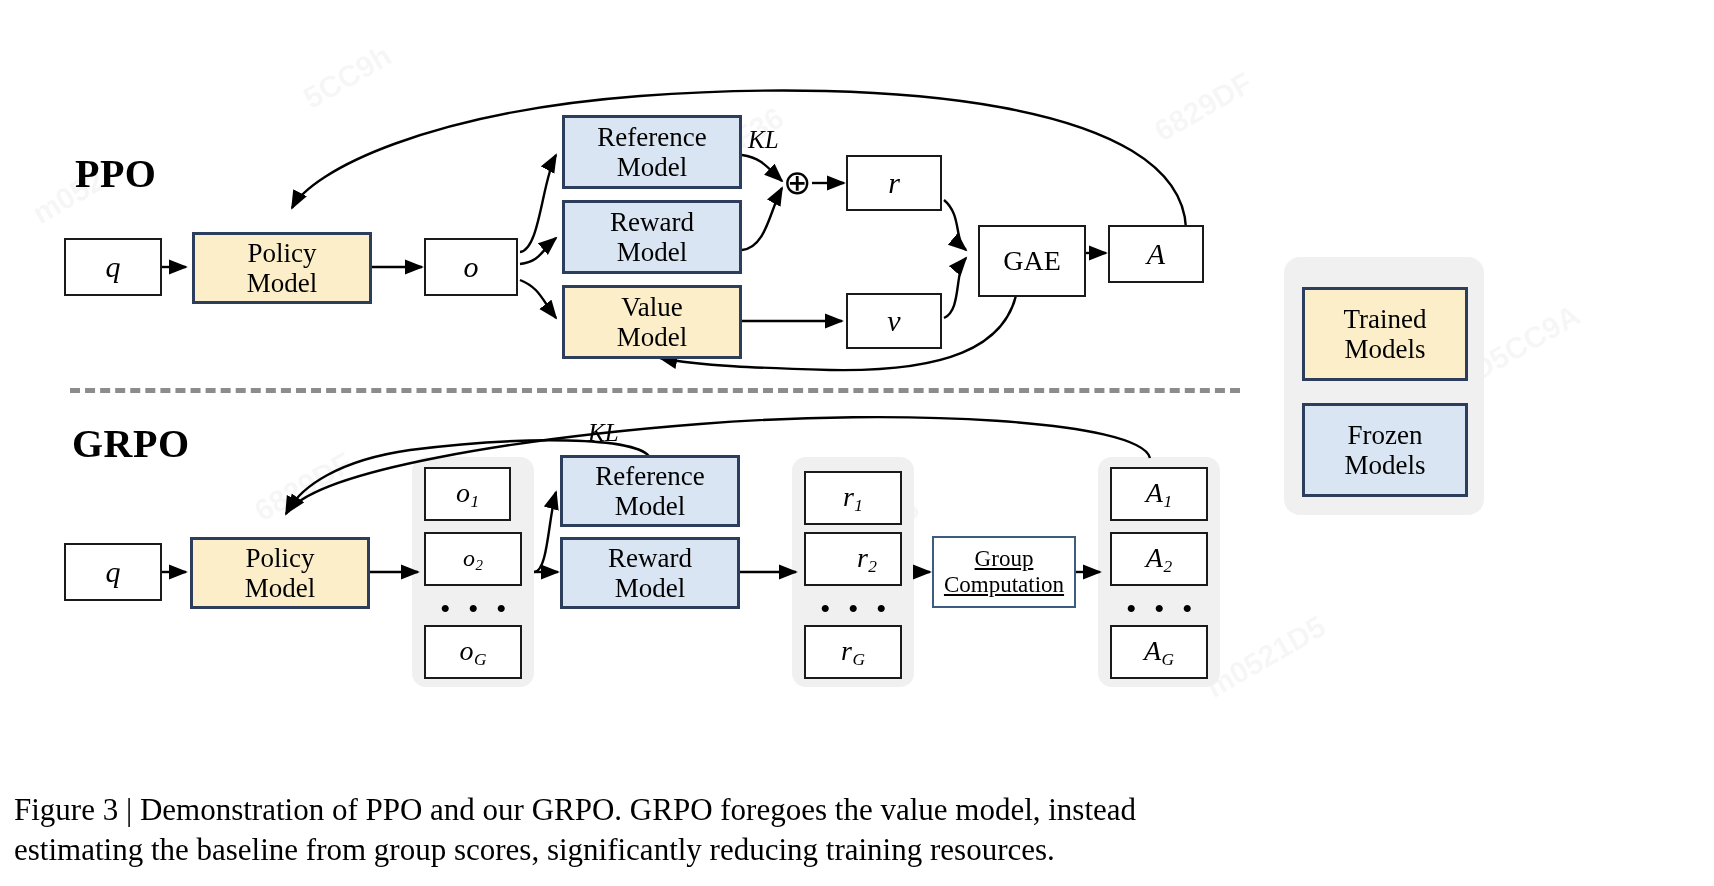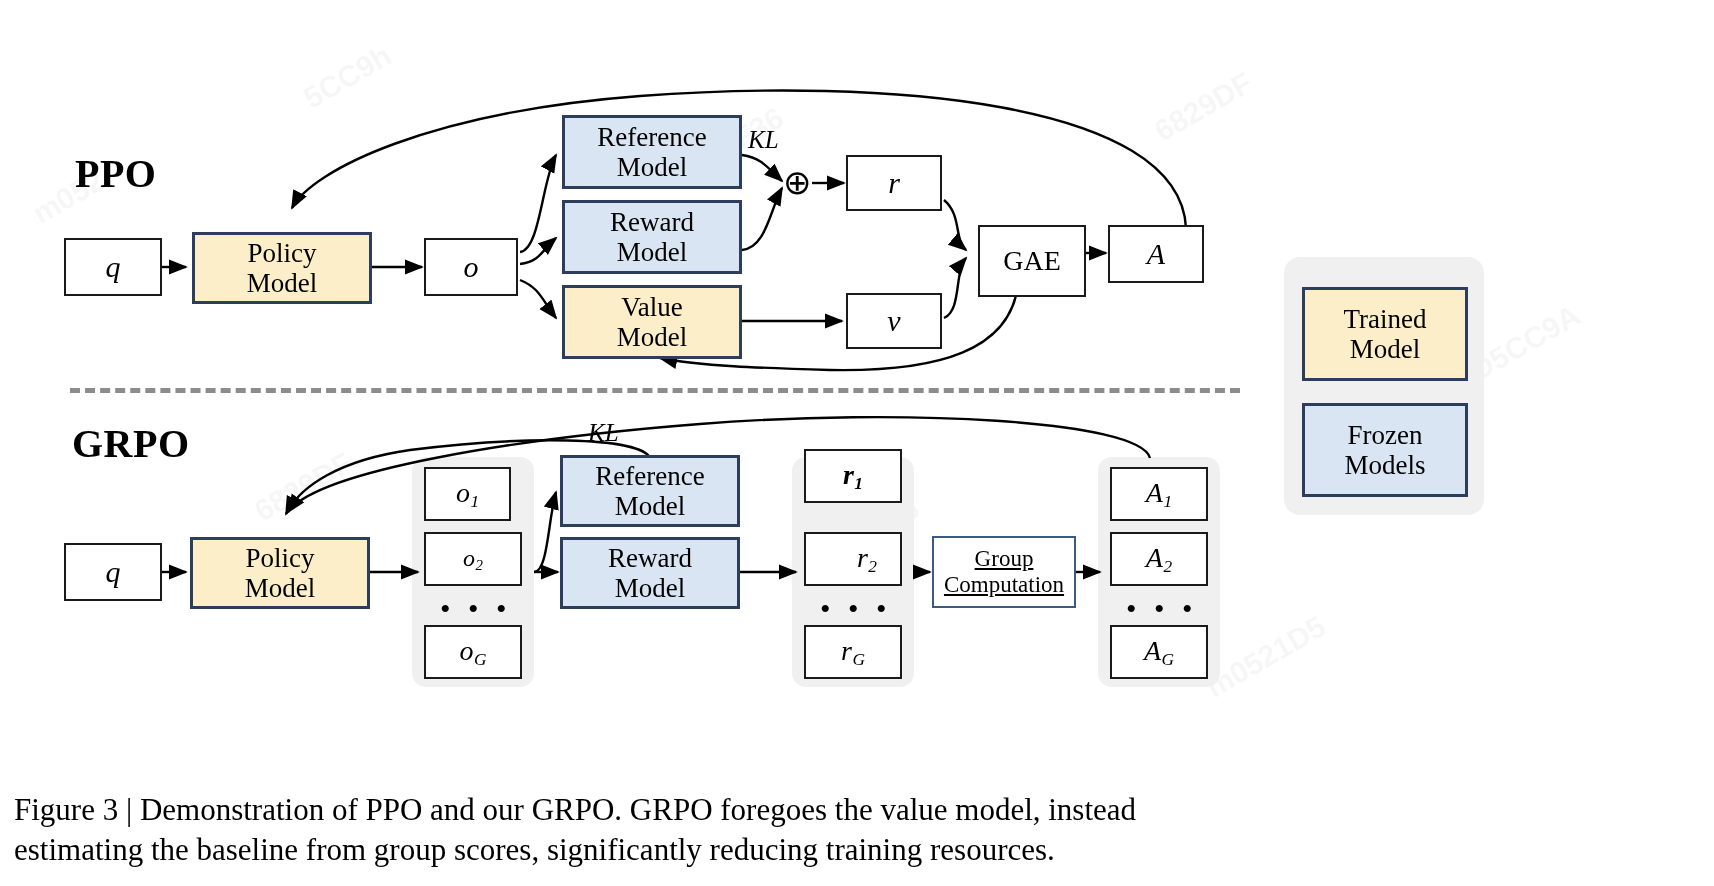--- a/index.html
+++ b/index.html
@@ -309,21 +309,21 @@
 
   <div class="node frozen" style="left:560px; top:455px; width:180px; height:72px;">
     <span style="display:block; max-width:150px;">Reference Model</span>
   </div>
 
   <div class="node frozen" style="left:560px; top:537px; width:180px; height:72px;">
     <span style="display:block; max-width:140px;">Reward Model</span>
   </div>
 
   <div class="group" style="left:792px; top:457px; width:122px; height:230px;"></div>
-  <div class="node plain" style="left:804px; top:449px; width:98px; height:54px; font-size:28px;font-weight:bold;">
+  <div class="node plain" style="left:804px; top:471px; width:98px; height:54px; font-size:28px;">
     <span class="var">
       <span>r</span><span class="sub">1</span>
     </span>
   </div>
   <div class="node plain" style="left:804px; top:532px; width:98px; height:54px; font-size:28px;padding-left:28px;">
     <span class="var">
       <span>r</span><span class="sub">2</span>
     </span>
   </div>
   <div class="dots" style="left:820px; top:594px;">• • •</div>
@@ -350,21 +350,21 @@
   </div>
   <div class="dots" style="left:1126px; top:594px;">• • •</div>
   <div class="node plain" style="left:1110px; top:625px; width:98px; height:54px; font-size:28px;">
     <span class="var">
       <span>A</span><span class="sub">G</span>
     </span>
   </div>
 
   <div class="legend" style="left:1284px; top:257px; width:200px; height:258px;"></div>
   <div class="node trained" style="left:1302px; top:287px; width:166px; height:94px; font-size:27px; z-index:3;">
-    <span style="display:block; max-width:130px;">Trained Model</span>
+    <span style="display:block; max-width:130px;">Trained Models</span>
   </div>
   <div class="node frozen" style="left:1302px; top:403px; width:166px; height:94px; font-size:27px; z-index:3;">
     <span style="display:block; max-width:130px;">Frozen Models</span>
   </div>
 
   <div class="caption" style="left:14px; top:790px; width:1690px;">
     <div>Figure 3 | Demonstration of PPO and our GRPO. GRPO foregoes the value model, instead</div>
     <div>estimating the baseline from group scores, significantly reducing training resources.</div>
   </div>
 

